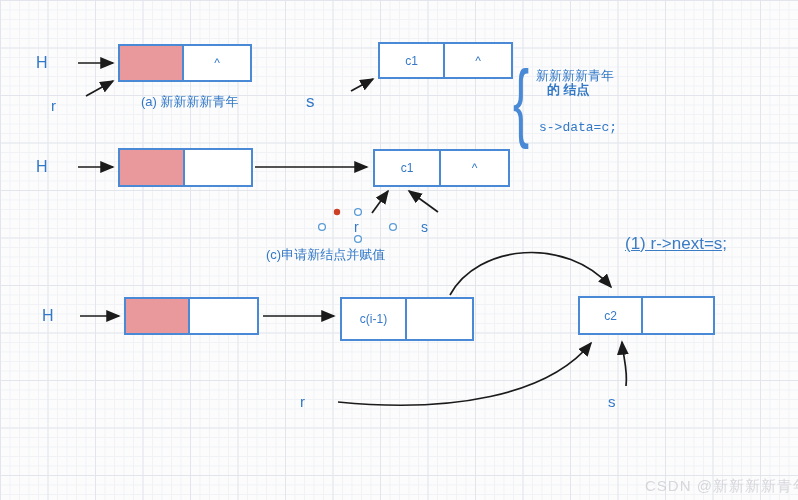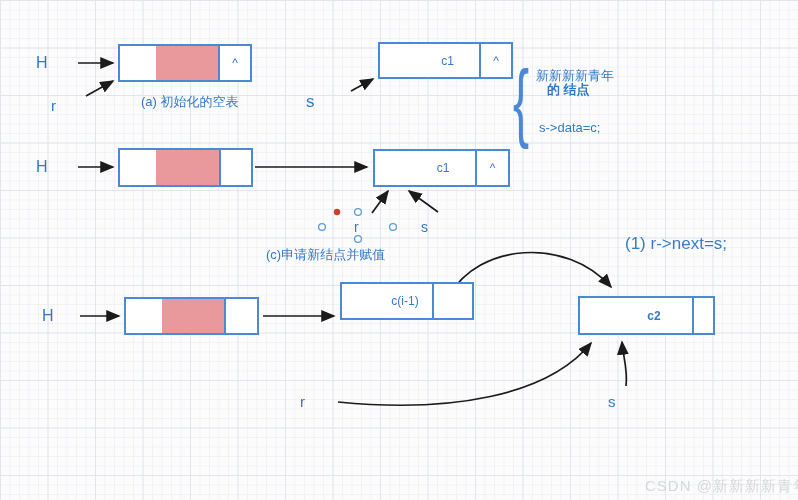--- a/index.html
+++ b/index.html
@@ -15,31 +15,31 @@
     background-image:
       linear-gradient(#e2e6ec 1px, transparent 1px),
       linear-gradient(90deg,#e2e6ec 1px, transparent 1px),
       linear-gradient(#f0f2f6 1px, transparent 1px),
       linear-gradient(90deg,#f0f2f6 1px, transparent 1px);
     background-size:47.5px 47.5px,47.5px 47.5px,9.5px 9.5px,9.5px 9.5px;
   }
   .abs{position:absolute;}
   .ptr-label{font-size:15px;color:#3278c6;}
   .caption{font-size:13px;color:#3278c6;white-space:nowrap;}
-  .code{font-size:17px;color:#3b7cc4;white-space:nowrap;}
+  .code{font-size:17px;color:#3b7cc4;white-space:nowrap;text-decoration:underline;}
   .node{
     position:absolute;display:flex;
     border:2px solid #4a89d5;background:#ffffff;
     box-sizing:border-box;
   }
   .node .cell{
     display:flex;align-items:center;justify-content:center;
     font-size:12px;color:#3579c8;box-sizing:border-box;
   }
-  .node .cell.data{border-right:2px solid #4a89d5;margin-left:36px;}
+  .node .cell.data{border-right:2px solid #4a89d5;}
   .node .cell.pink{background:#e9989b;}
   .brace{
     position:absolute;
     font-size:88px;line-height:70px;
     color:#4a89d5;font-weight:400;
     transform:scale(0.55,1.0);transform-origin:left center;
   }
   .note{font-size:13px;color:#3278c6;white-space:nowrap;}
   .watermark{
     position:absolute;font-size:15px;letter-spacing:1px;
@@ -84,35 +84,35 @@
 
   <div class="abs ptr-label" style="left:36px;top:54px;font-size:16px;">H</div>
 
   <div class="node" style="left:118px;top:44px;width:134px;height:38px;">
     <div class="cell data pink" style="width:64px;"></div>
     <div class="cell" style="flex:1;">^</div>
   </div>
 
   <div class="abs ptr-label" style="left:51px;top:97px;">r</div>
 
-  <div class="abs caption" style="left:141px;top:93px;">(a) 初始化的空表</div>
+  <div class="abs caption" style="left:141px;top:93px;">(a) 新新新新青年</div>
 
   <div class="abs ptr-label" style="left:306px;top:92px;font-size:17px;">s</div>
 
   <div class="node" style="left:378px;top:42px;width:135px;height:37px;">
     <div class="cell data" style="width:65px;">c1</div>
     <div class="cell" style="flex:1;">^</div>
   </div>
 
 
   <div class="brace" style="left:513px;top:66px;">{</div>
 
   <div class="abs note" style="left:536px;top:67px;">新新新新青年</div>
   <div class="abs note" style="left:547px;top:81px;font-weight:bold;">的 结点</div>
-  <div class="abs note" style="left:539px;top:120px;">s-&gt;data=c;</div>
+  <div class="abs note" style="left:539px;top:120px;font-family:Liberation Mono, monospace;">s-&gt;data=c;</div>
 
   <div class="abs ptr-label" style="left:36px;top:158px;font-size:16px;">H</div>
 
   <div class="node" style="left:118px;top:148px;width:135px;height:39px;">
     <div class="cell data pink" style="width:65px;"></div>
     <div class="cell" style="flex:1;"></div>
   </div>
 
   <div class="node" style="left:373px;top:149px;width:137px;height:38px;">
     <div class="cell data" style="width:66px;">c1</div>
@@ -126,27 +126,27 @@
 
   <div class="abs code" style="left:625px;top:234px;">(1) r-&gt;next=s;</div>
 
   <div class="abs ptr-label" style="left:42px;top:307px;font-size:16px;">H</div>
 
   <div class="node" style="left:124px;top:297px;width:135px;height:38px;">
     <div class="cell data pink" style="width:64px;"></div>
     <div class="cell" style="flex:1;"></div>
   </div>
 
-  <div class="node" style="left:340px;top:282px;width:134px;height:38px;gap:38px;">
+  <div class="node" style="left:340px;top:297px;width:134px;height:44px;gap:38px;">
     <div class="cell data" style="width:65px;">c(i-1)</div>
     <div class="cell" style="flex:1;"></div>
   </div>
 
   <div class="node" style="left:578px;top:296px;width:137px;height:39px;">
-    <div class="cell data" style="width:78px;font-weight:bold;">c2</div>
+    <div class="cell data" style="width:63px;">c2</div>
     <div class="cell" style="flex:1;"></div>
   </div>
 
   <div class="abs ptr-label" style="left:300px;top:393px;">r</div>
   <div class="abs ptr-label" style="left:608px;top:393px;">s</div>
 
 
 
   <div class="watermark" style="left:645px;top:477px;">CSDN @新新新新青年</div>
 

